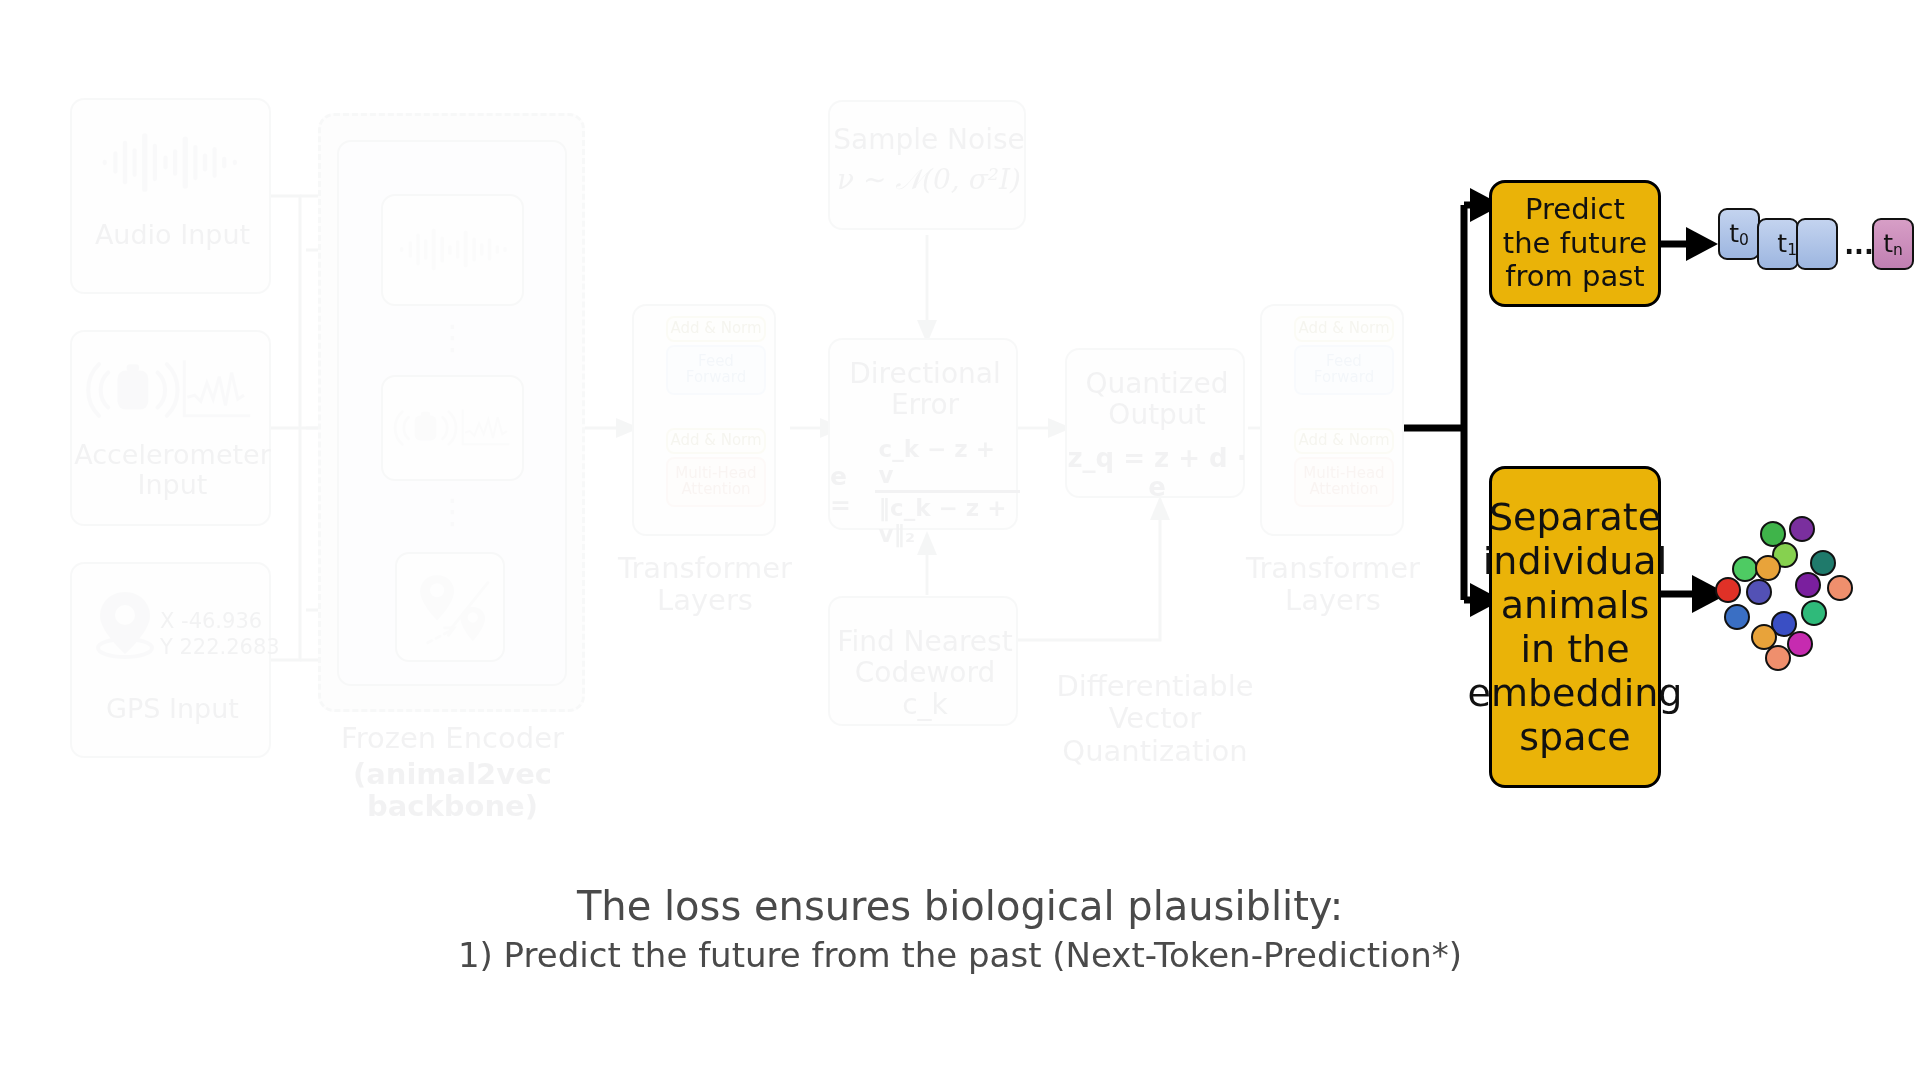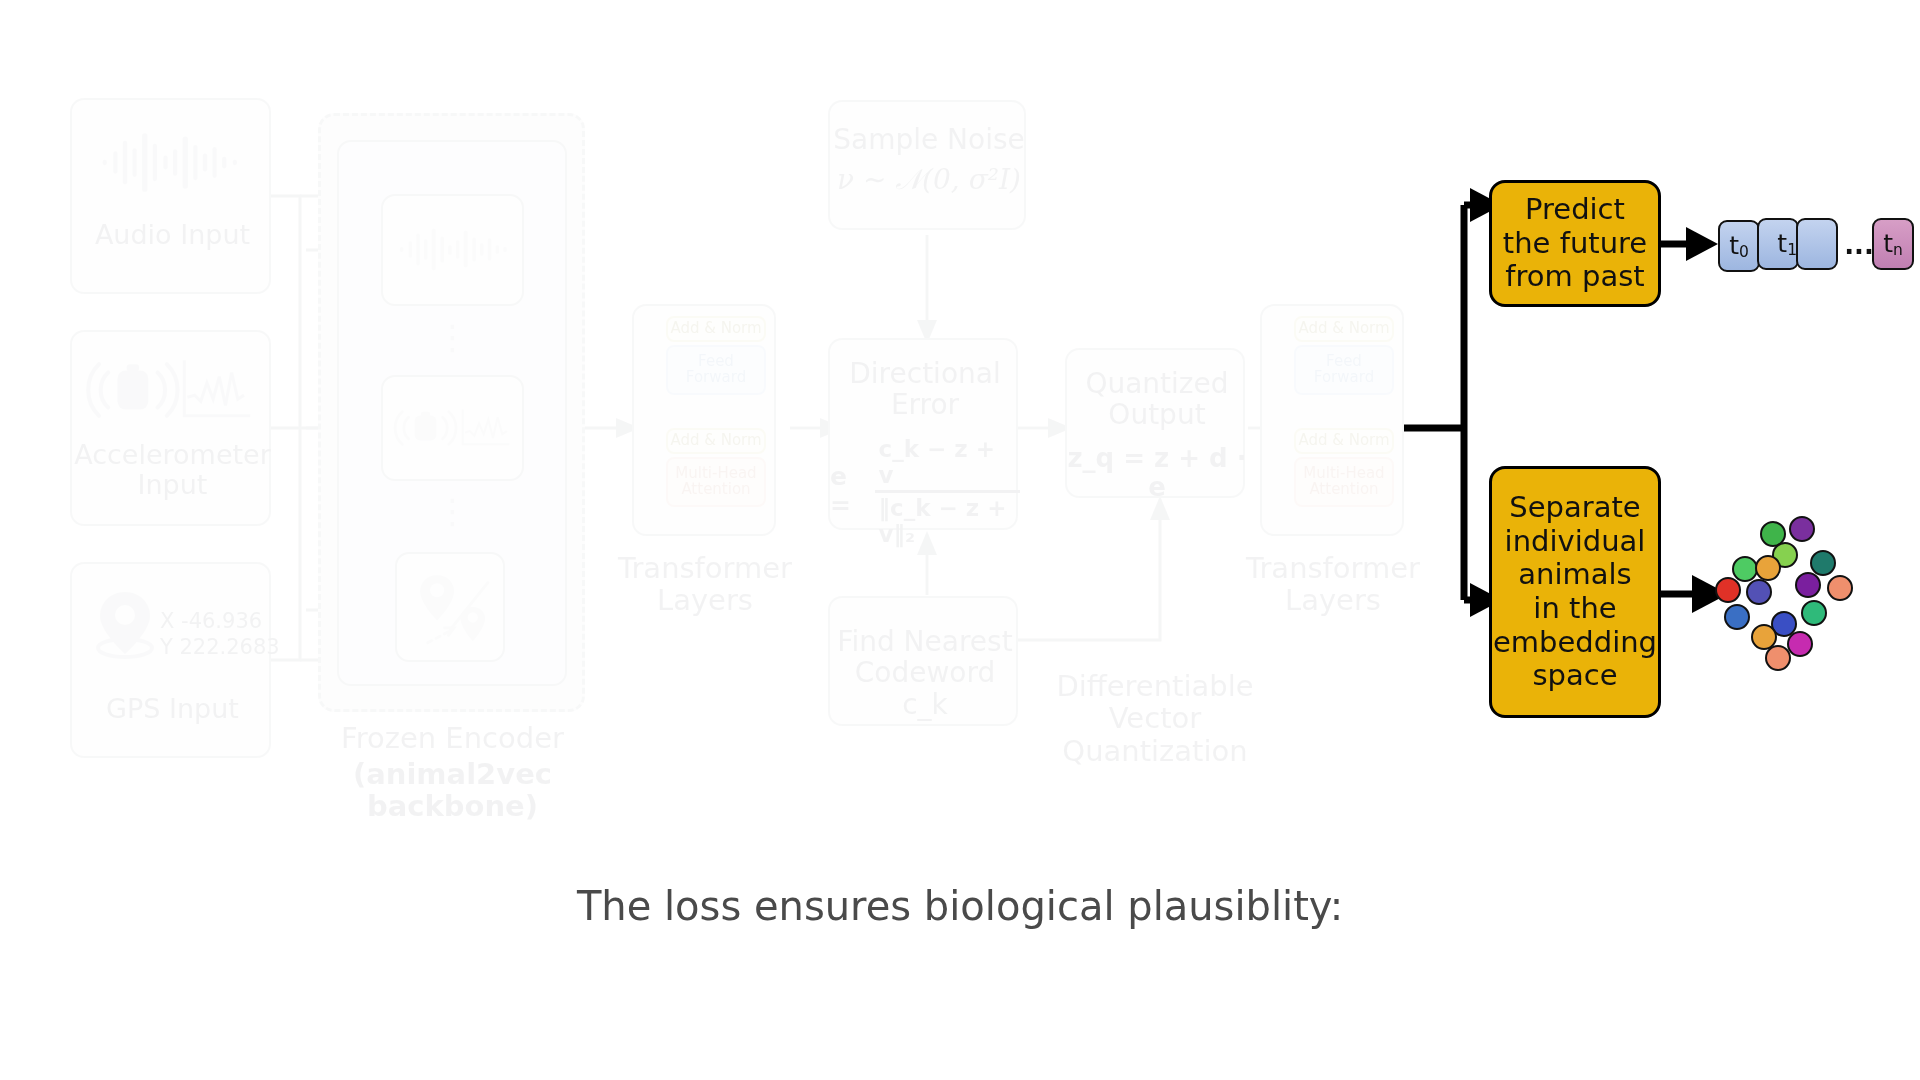--- a/index.html
+++ b/index.html
@@ -325,29 +325,29 @@
     <g stroke="#000" stroke-width="7" fill="none">
         <path d="M1659 594 L1696 594"></path>
       </g>
     <polygon points="1692,575 1728,594 1692,613" fill="#000"></polygon>
   </svg>
 
   <div class="green" style="left:1489px;top:180px;width:172px;height:127px;font-size:29px;">Predict
 the future
 from past</div>
 
-  <div class="green" style="left:1489px;top:466px;width:172px;height:252px;font-size:29px;">Separate
+  <div class="green" style="left:1489px;top:466px;width:172px;height:322px;font-size:38px;">Separate
 individual
 animals
 in the
 embedding
 space</div>
 
   <div>
-    <div class="tok blue" style="left:1718px;top:220px;width:42px;height:52px;font-size:25px;">
+    <div class="tok blue" style="left:1718px;top:208px;width:42px;height:52px;font-size:25px;">
       <span>t<sub>0</sub></span>
     </div>
     <div class="tok blue" style="left:1757px;top:218px;width:42px;height:52px;font-size:25px;justify-content:flex-end;">
       <span>t<sub>1</sub></span>
     </div>
     <div class="tok blue" style="left:1796px;top:218px;width:42px;height:52px;font-size:25px;"></div>
     <div class="dots3" style="left:1843px;top:230px;width:32px;text-align:center;font-size:26px;">...</div>
     <div class="tok pink" style="left:1872px;top:218px;width:42px;height:52px;font-size:25px;">
       <span>t<sub>n</sub></span>
     </div>
@@ -366,14 +366,15 @@
       <div class="embdot" style="left: 1795px; top: 572px; width: 22px; height: 22px; background: rgb(122, 31, 158);"></div>
       <div class="embdot" style="left: 1827px; top: 575px; width: 22px; height: 22px; background: rgb(239, 143, 109);"></div>
       <div class="embdot" style="left: 1801px; top: 600px; width: 22px; height: 22px; background: rgb(47, 186, 122);"></div>
       <div class="embdot" style="left: 1771px; top: 611px; width: 22px; height: 22px; background: rgb(58, 79, 196);"></div>
       <div class="embdot" style="left: 1751px; top: 624px; width: 22px; height: 22px; background: rgb(232, 163, 58);"></div>
       <div class="embdot" style="left: 1787px; top: 631px; width: 22px; height: 22px; background: rgb(198, 43, 176);"></div>
       <div class="embdot" style="left: 1765px; top: 645px; width: 22px; height: 22px; background: rgb(239, 143, 109);"></div>
     </div>
 
   <div class="caption cap1" style="top:880px;">The loss ensures biological plausiblity:</div>
+  <div class="caption cap2" style="top:933px;">1) Predict the future from the past (Next-Token-Prediction*)</div>
 
 </div>
 
 </body></html>

